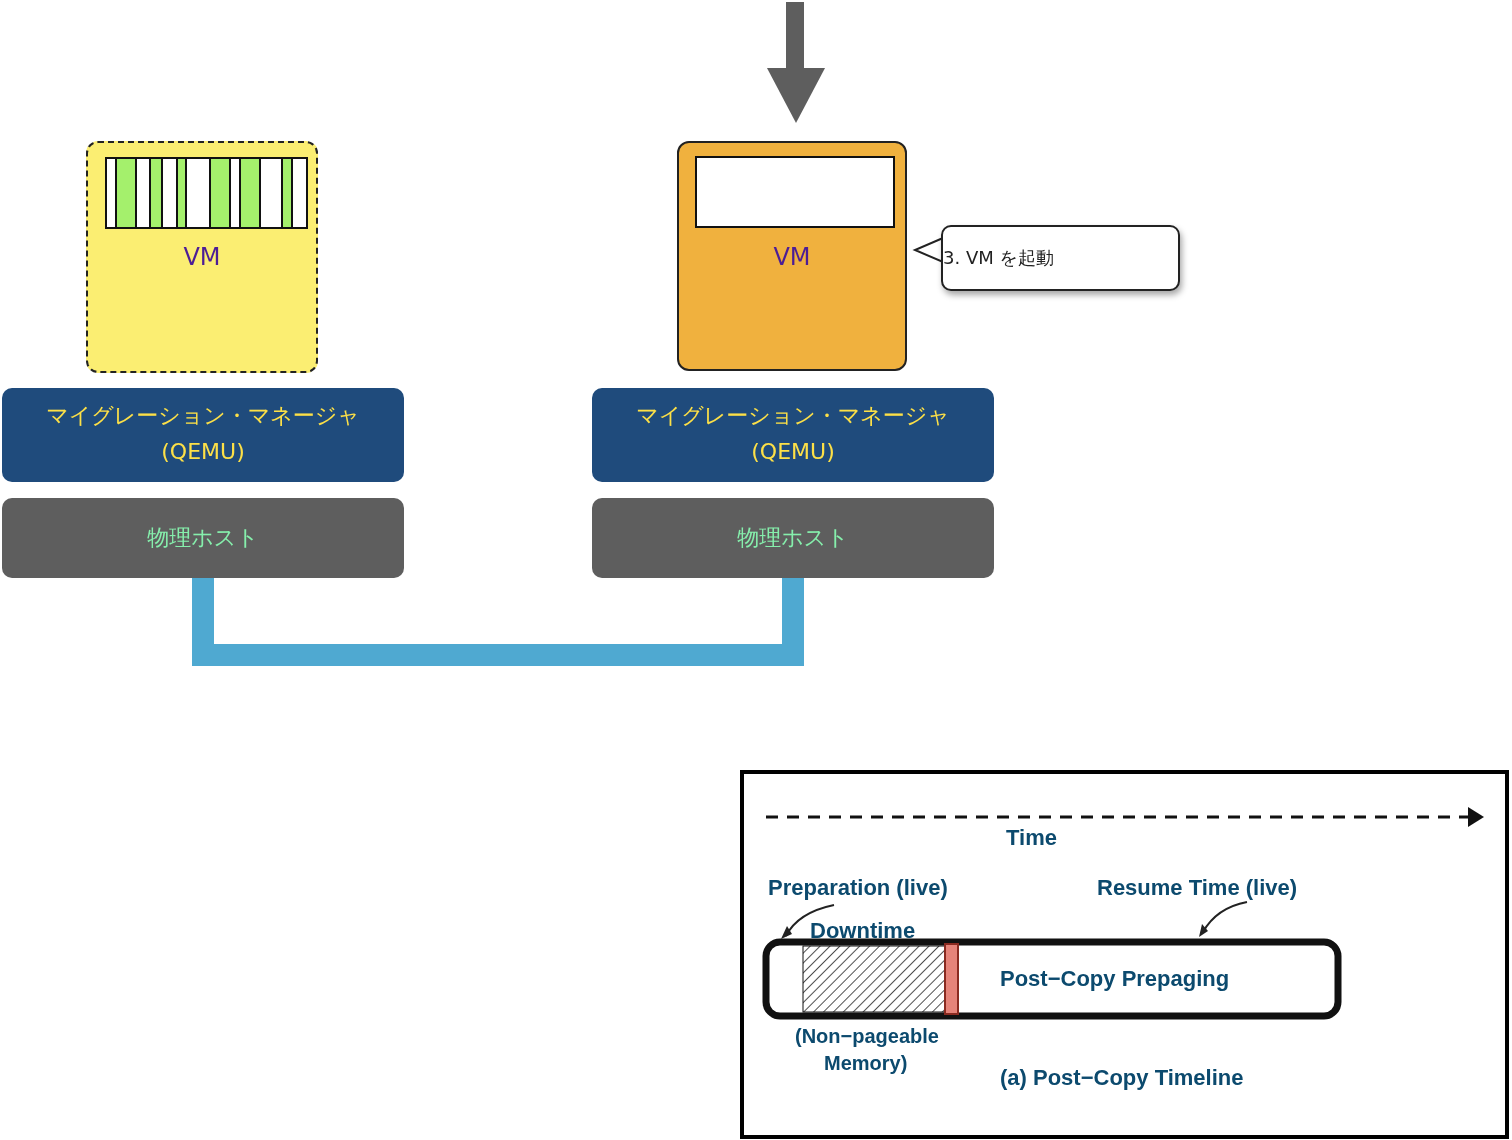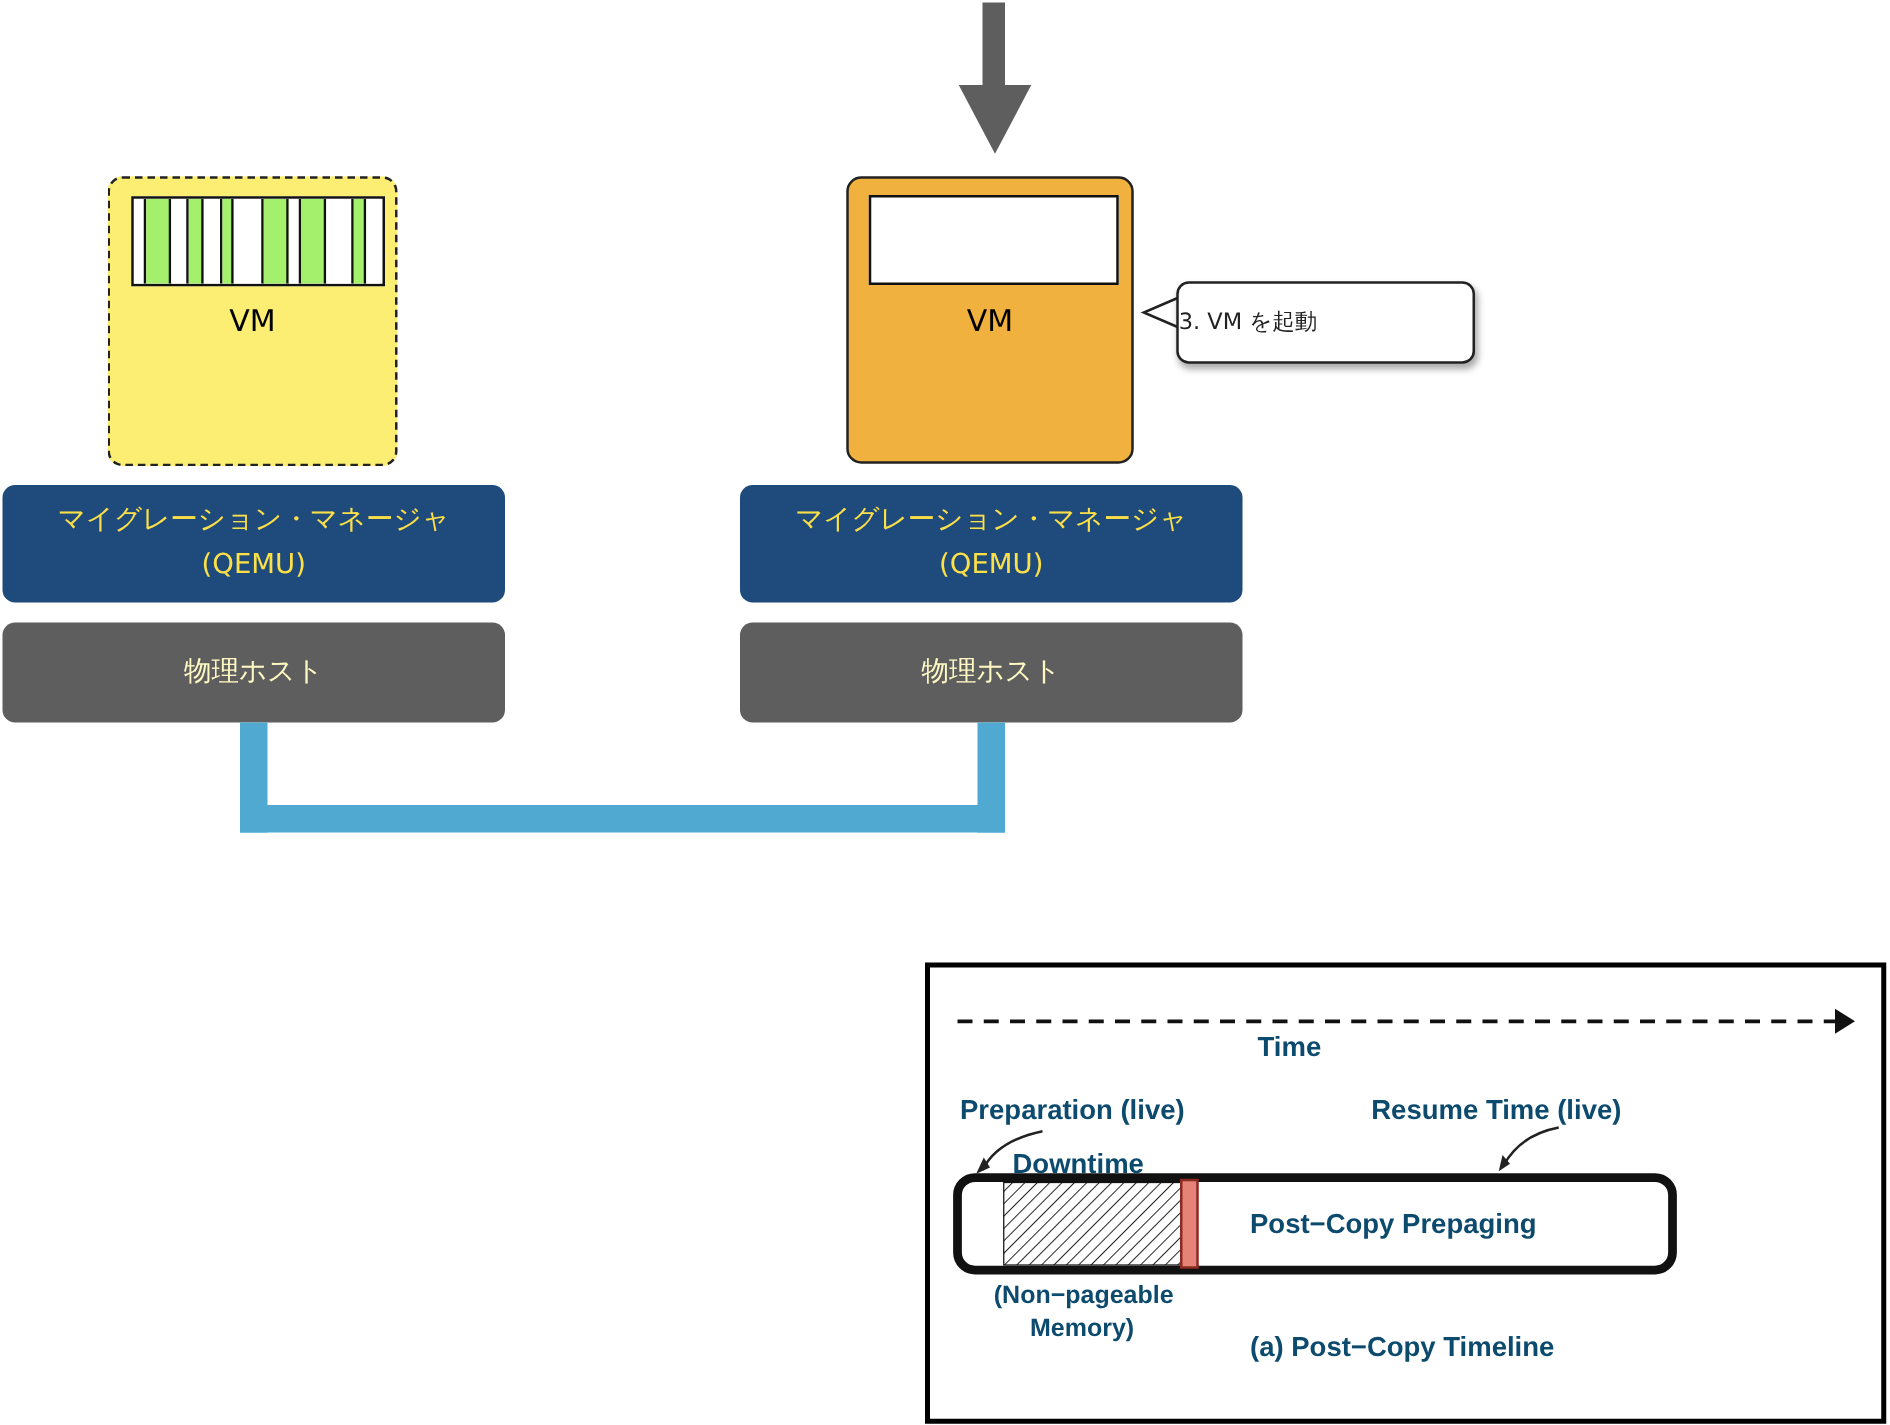--- a/index.html
+++ b/index.html
@@ -8,24 +8,24 @@
   .abs { position:absolute; box-sizing:border-box; }
   .vm-src { left:86px; top:141px; width:232px; height:232px; background:#fbee72;
             border:2px dashed #222; border-radius:12px; }
   .vm-dst { left:677px; top:141px; width:230px; height:230px; background:#f0b13e;
             border:2px solid #222; border-radius:12px; }
   .mem { position:absolute; border:2px solid #111; background:#fff; overflow:hidden; }
   .vm-src .mem { left:17px; top:14px; width:199px; height:68px; display:block; }
   .vm-dst .mem { left:16px; top:13px; width:196px; height:68px; }
   .seg { position:absolute; top:0; bottom:0; border-right:2px solid #111; box-sizing:border-box; }
   .vm-label { position:absolute; left:0; right:0; top:100px; text-align:center;
-              font-size:24px; color:#000000; }
+              font-size:24px; color:#4c1d95; }
   .mgr { background:#1f4b7c; border-radius:10px; color:#fde047; text-align:center;
          font-size:22px; line-height:36px; padding-top:10px; }
-  .host { background:#5e5e5e; border-radius:10px; color:#fef9c3; text-align:center;
+  .host { background:#5e5e5e; border-radius:10px; color:#86efac; text-align:center;
           font-size:22px; line-height:80px; }
   .cable { background:#4fa9d1; }
   .callout { left:941px; top:225px; width:239px; height:66px; background:#fff;
              border:2px solid #222; border-radius:10px; box-shadow:2px 4px 6px rgba(0,0,0,0.35);
              font-size:18px; line-height:62px; text-align:left; color:#222; }
   .figure { left:740px; top:770px; width:769px; height:369px; border:4px solid #000; background:#fff; }
   .fig-text { position:absolute; font-family:"Liberation Sans", sans-serif; font-weight:bold;
               color:#0c4a6e; font-size:22px; white-space:nowrap; }
 </style>
 </head>

